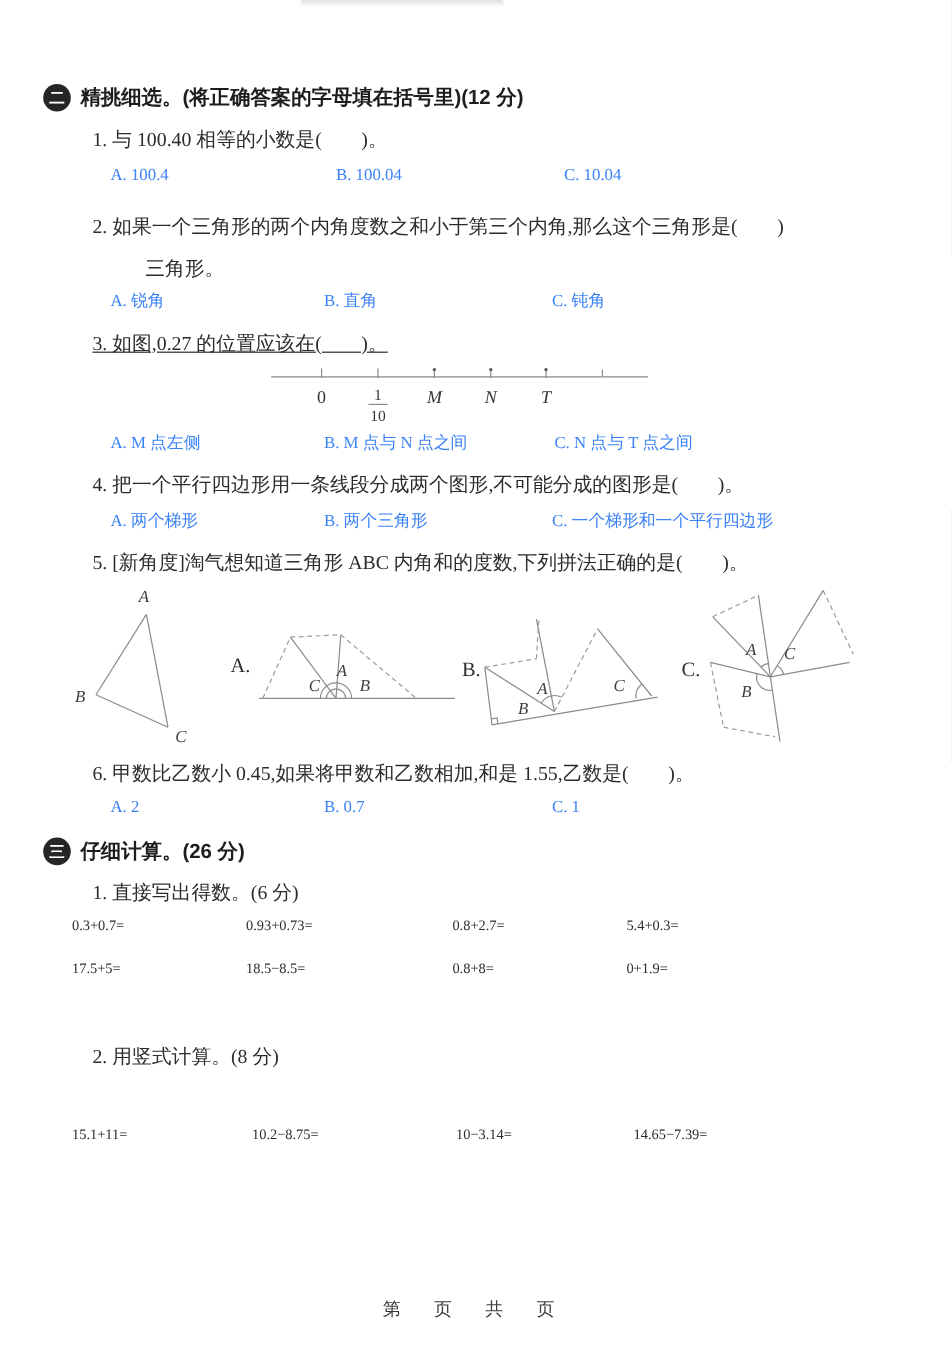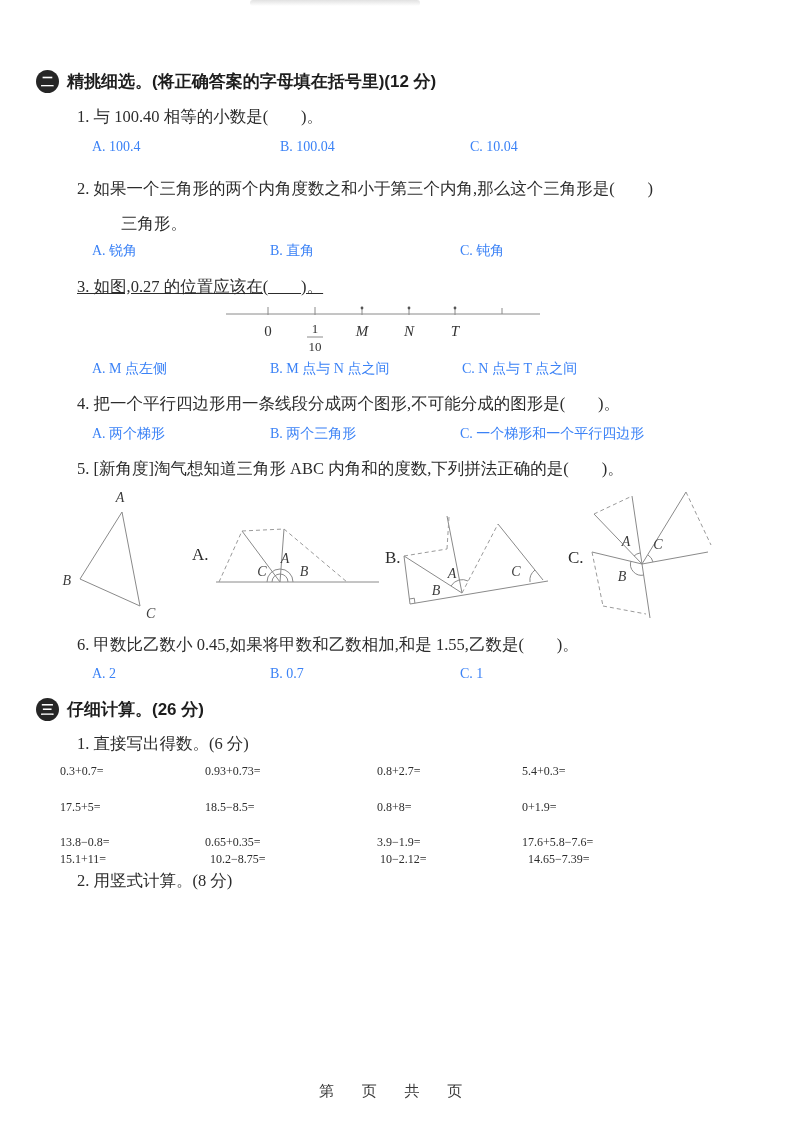--- a/index.html
+++ b/index.html
@@ -198,30 +198,24 @@
     <span class="cc cc2">0.93+0.73=</span>
     <span class="cc cc3">0.8+2.7=</span>
     <span class="cc cc4">5.4+0.3=</span>
   </div>
   <div class="abs opt-row" style="top:800px;">
     <span class="cc cc1">17.5+5=</span>
     <span class="cc cc2">18.5−8.5=</span>
     <span class="cc cc3">0.8+8=</span>
     <span class="cc cc4">0+1.9=</span>
   </div>
-  <div class="abs opt-row" style="top:835px;">
-    <span class="cc cc1">13.8−0.8=</span>
-    <span class="cc cc2">0.65+0.35=</span>
-    <span class="cc cc3">3.9−1.9=</span>
-    <span class="cc cc4">17.6+5.8−7.6=</span>
-  </div>
 
   <div class="abs qline" style="left:33px;top:870px;">2. 用竖式计算。(8 分)</div>
-  <div class="abs opt-row" style="top:852px;">
+  <div class="abs opt-row" style="top:938px;">
     <span class="cc cc1">15.1+11=</span>
     <span class="cc" style="left:210px;">10.2−8.75=</span>
-    <span class="cc" style="left:380px;">10−2.12=</span>
+    <span class="cc" style="left:380px;">10−3.14=</span>
     <span class="cc" style="left:528px;">14.65−7.39=</span>
   </div>
 
   <div class="abs footer">第 页 共 页</div>
 
 </div>
 
 </body></html>

